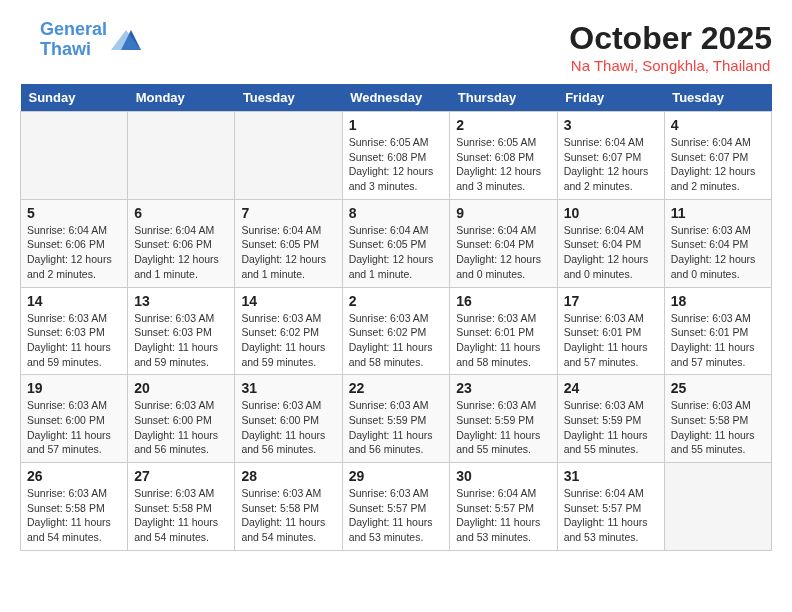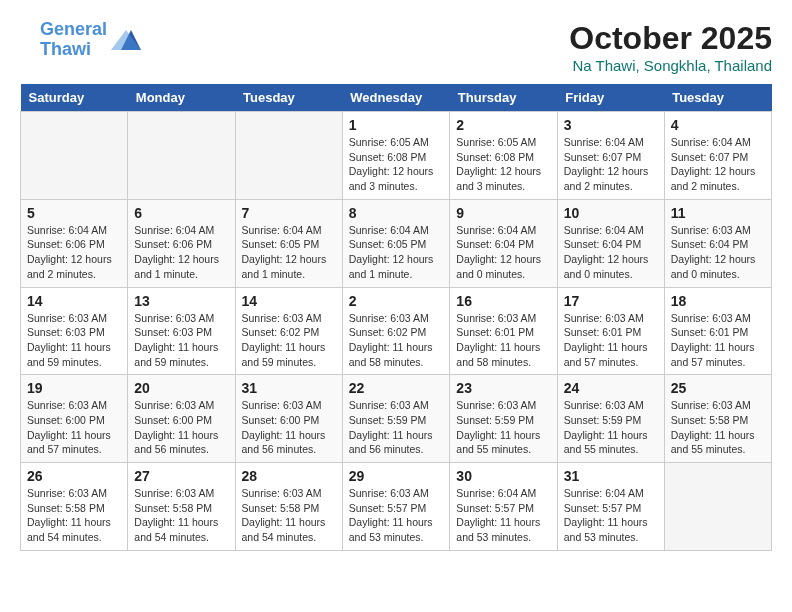--- a/index.html
+++ b/index.html
@@ -29,30 +29,30 @@
     }
     .logo-text span {
       color: #4a90d9;
     }
     .logo-icon {
       width: 30px;
       height: 30px;
       margin-left: 4px;
     }
     .title-block {
-      text-align: right;
+      text-align: center;
     }
     .month-year {
       font-size: 32px;
       font-weight: bold;
       color: #222;
     }
     .location {
       font-size: 15px;
-      color: #0f766e;
+      color: #ef4444;
     }
     .calendar {
       width: 100%;
       border-collapse: collapse;
       font-size: 11px;
     }
     .calendar th {
       background: #2a5caa;
       color: #fff;
       text-align: left;
@@ -110,21 +110,21 @@
   </div>
   <div class="title-block">
     <div class="month-year">October 2025</div>
     <div class="location">Na Thawi, Songkhla, Thailand</div>
   </div>
 </div>
 
 <table class="calendar">
   <thead>
     <tr>
-    <th>Saturday</th>
+    <th>Sunday</th>
         <th>Monday</th>
         <th>Tuesday</th>
         <th>Wednesday</th>
         <th>Thursday</th>
         <th>Friday</th>
         <th>Tuesday</th>
       </tr>
   </thead>
   <tbody id="calendar-body">
   <tr class="week-row">

